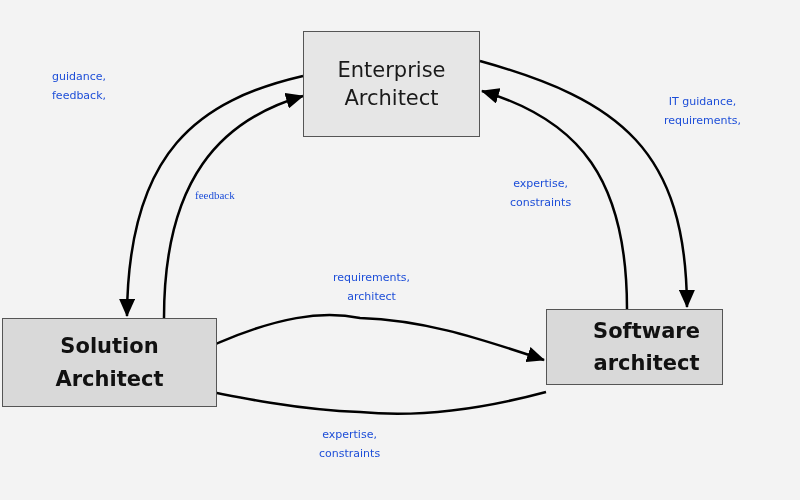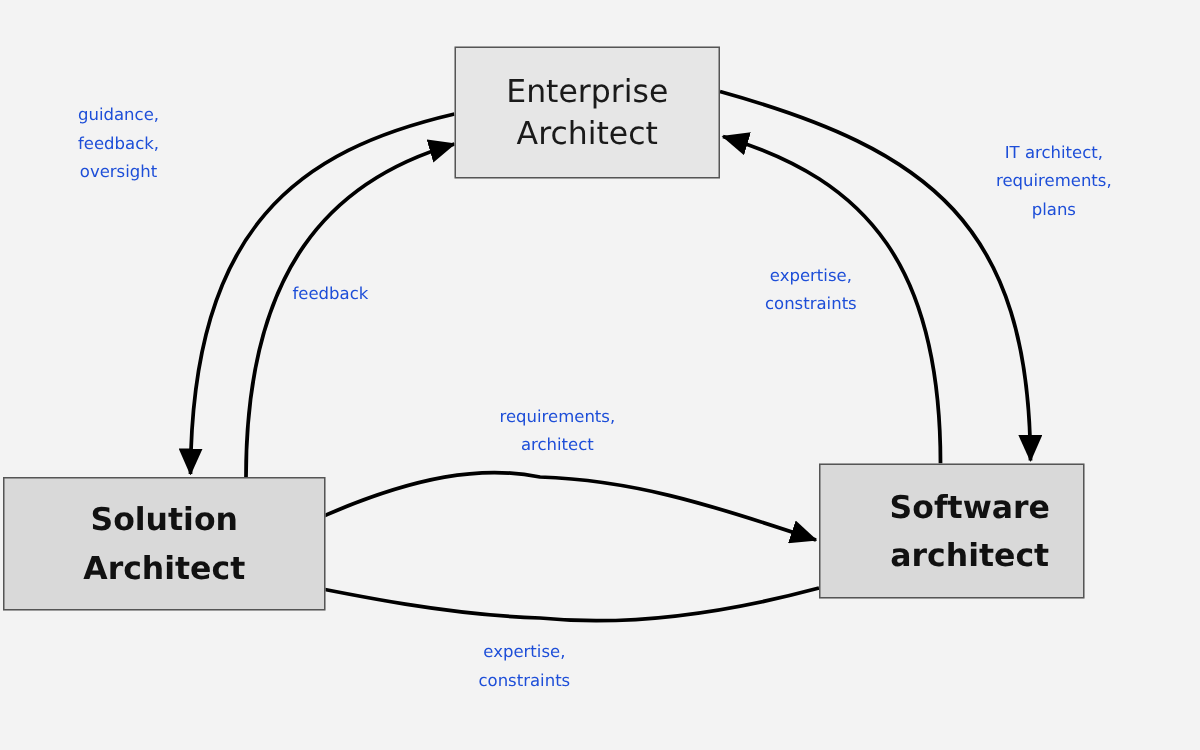--- a/index.html
+++ b/index.html
@@ -15,32 +15,32 @@
       position: absolute;
       border: 1.5px solid #555;
       box-sizing: border-box;
       display: flex;
       align-items: center;
       justify-content: center;
       text-align: center;
       flex-direction: column;
     }
     .box-ea {
-      left: 303px; top: 31px; width: 177px; height: 88px;
+      left: 303px; top: 31px; width: 177px; height: 106px;
       background: #e6e6e6;
       font-size: 21px; line-height: 28px; font-weight: normal;
       color: #1a1a1a;
     }
     .box-sa {
       left: 2px; top: 318px; width: 215px; height: 89px;
       background: #d9d9d9;
       font-size: 21px; line-height: 33px; font-weight: bold;
     }
     .box-sw {
-      left: 546px; top: 309px; width: 177px; height: 90px;
+      left: 546px; top: 309px; width: 177px; height: 76px;
       background: #d9d9d9;
       font-size: 21px; line-height: 32px; font-weight: bold; padding-left: 24px;
     }
     .label {
       position: absolute;
       font-size: 11px;
       line-height: 19px;
       color: #1d4ed8;
       white-space: nowrap;
       text-align: center;
@@ -84,31 +84,29 @@
 </div>
 
 <div class="box box-sw">
   <span>Software</span>
   <span>architect</span>
 </div>
 
 <div class="label" style="left:52px; top:67px;">
   <div>guidance,</div>
   <div>feedback,</div>
-  <div>oversight</div>
 </div>
 
-<div class="label" style="left:195px; top:186px;">
+<div class="label" style="left:195px; top:186px;font-family:Liberation Serif, serif;">
   <div>feedback</div>
 </div>
 
 <div class="label" style="left:664px; top:92px;">
-  <div>IT architect,</div>
+  <div>IT guidance,</div>
   <div>requirements,</div>
-  <div>plans</div>
 </div>
 
 <div class="label" style="left:510px; top:174px;">
   <div>expertise,</div>
   <div>constraints</div>
 </div>
 
 <div class="label" style="left:333px; top:268px;">
   <div>requirements,</div>
   <div>architect</div>

